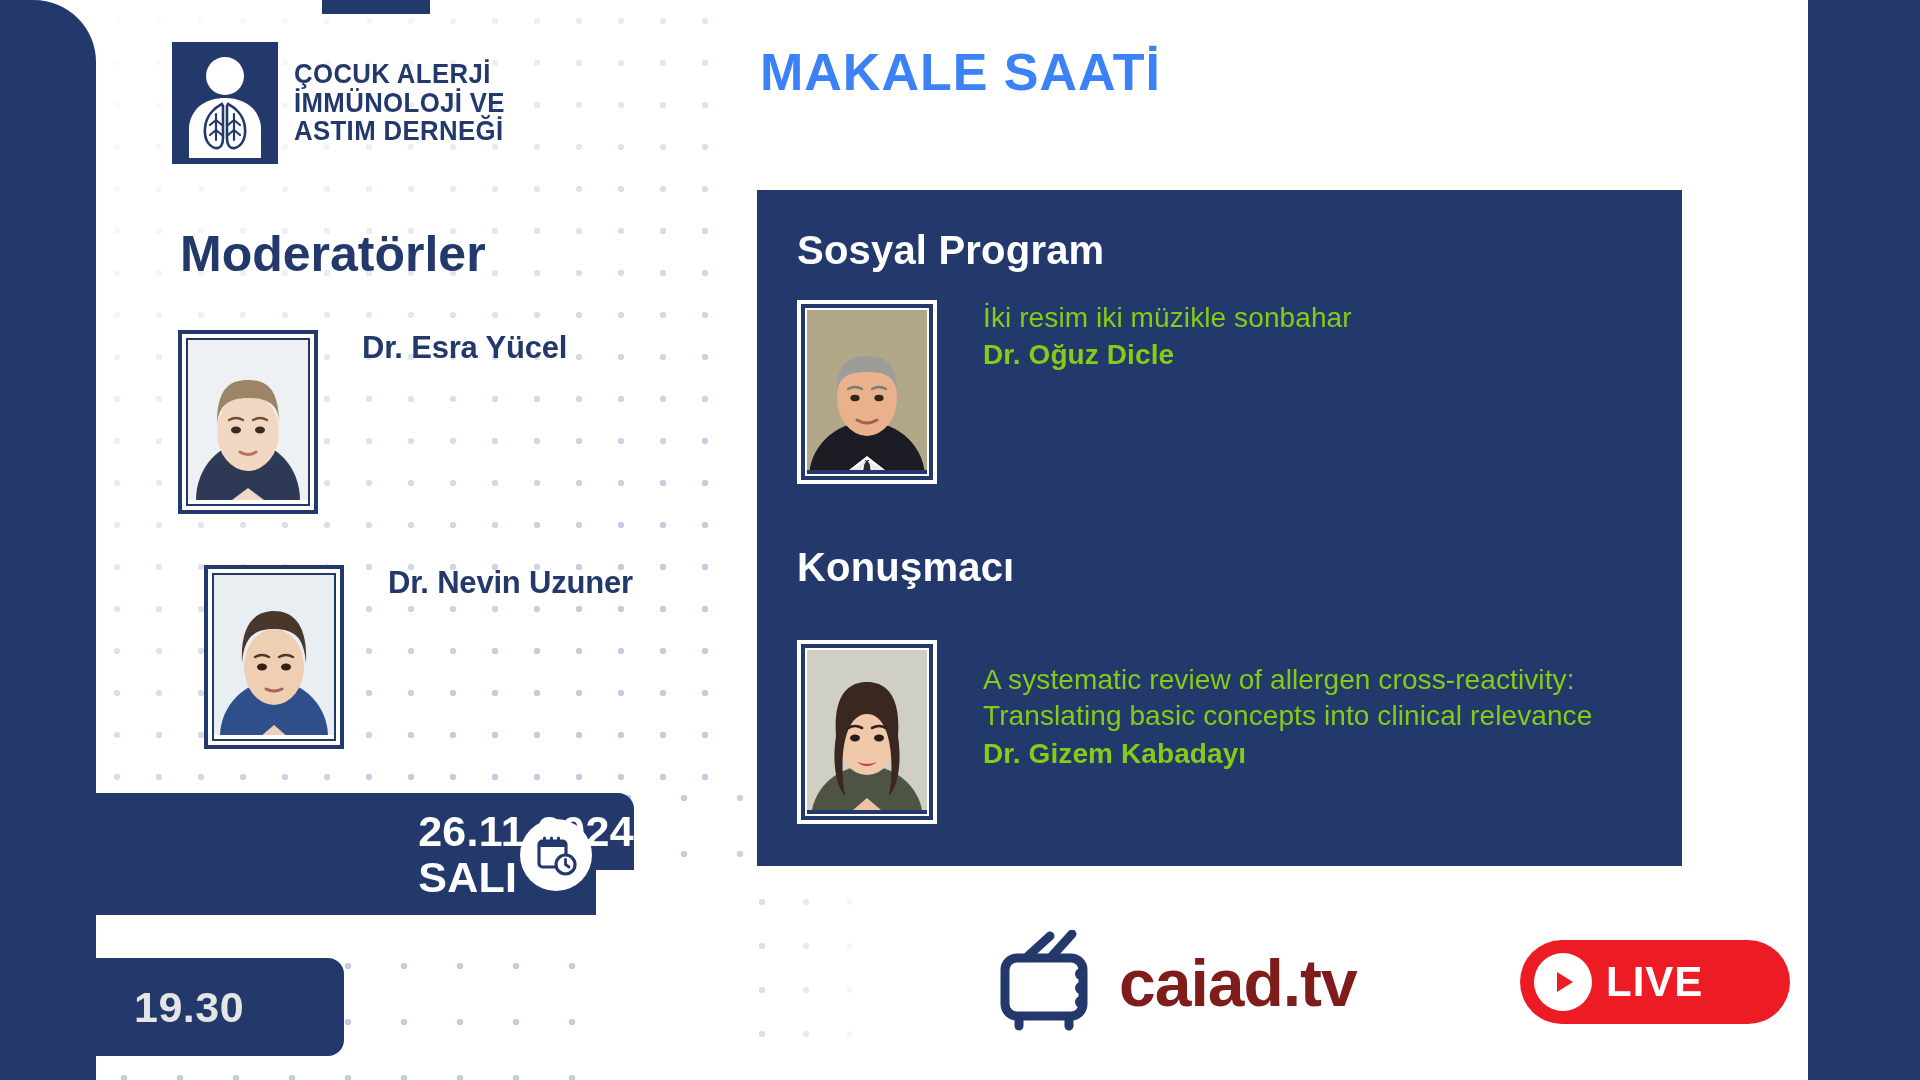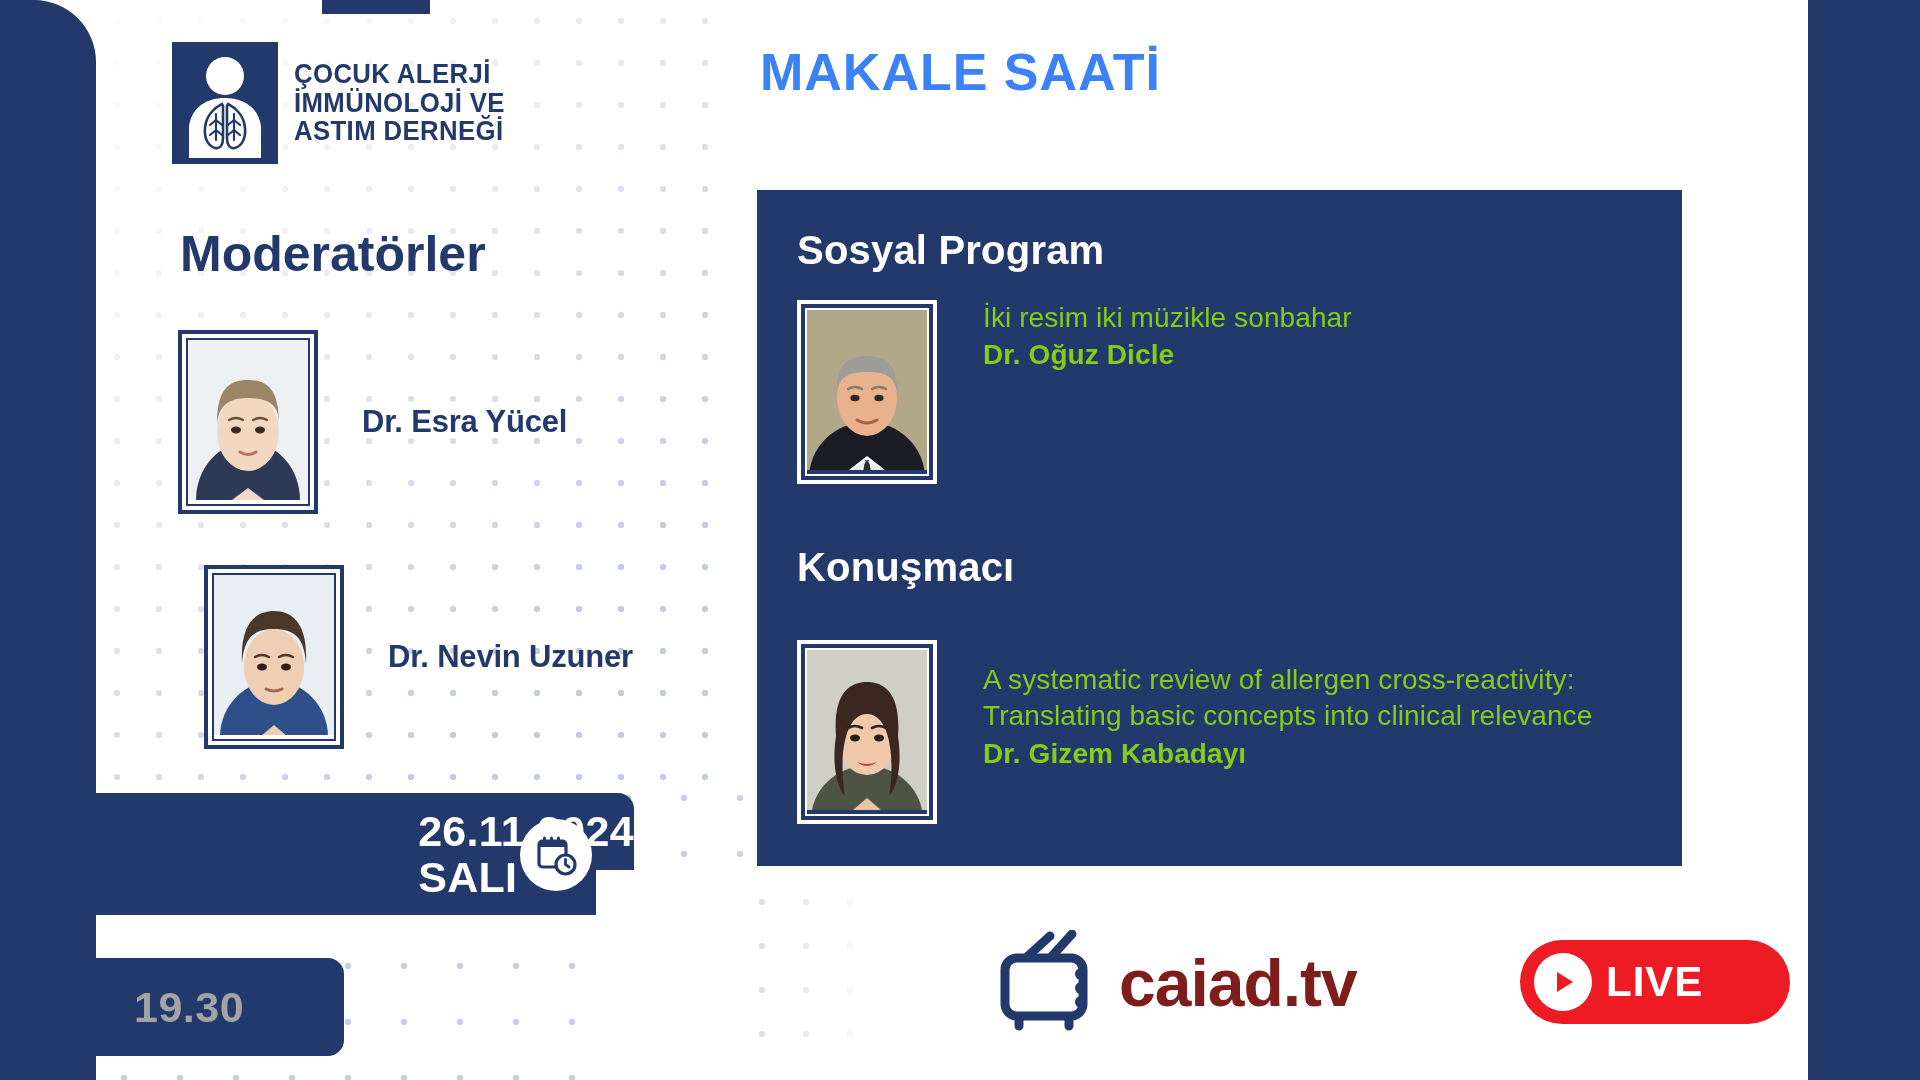--- a/index.html
+++ b/index.html
@@ -83,21 +83,21 @@
     font-size:52px;font-weight:bold;color:#3b82f6;
     letter-spacing:1px;
     text-align:right;
   }
 
   
   .mod-heading{
     position:absolute;left:180px;top:225px;
     font-size:50px;font-weight:bold;color:#23396b;
   }
-  .mod-row{position:absolute;display:flex;align-items:center;}
+  .mod-row{position:absolute;display:flex;align-items:flex-start;}
   .mod-row-1{left:178px;top:330px;}
   .mod-row-2{left:180px;top:565px;padding-left:24px;}
   .photo-frame{
     border:4px solid #23396b;padding:4px;background:#ffffff;
     flex:0 0 auto;
   }
   .photo-frame .inner{
     border:2px solid #23396b;overflow:hidden;display:block;
   }
   .ph-mod{width:120px;height:160px;}
@@ -120,21 +120,21 @@
     position:absolute;left:458px;top:26px;width:72px;height:72px;
     background:#ffffff;border-radius:50%;
     display:flex;align-items:center;justify-content:center;
   }
   .time-chip{
     position:absolute;left:62px;top:958px;width:282px;height:98px;
     background:#23396b;border-radius:0 16px 16px 0;
     display:flex;align-items:center;
   }
   .time-text{
-    margin-left:72px;color:#a3a3a3;font-size:43px;font-weight:bold;letter-spacing:.5px;
+    margin-left:72px;color:#e5e5e5;font-size:43px;font-weight:bold;letter-spacing:.5px;
   }
 
   
   .panel{
     position:absolute;left:757px;top:190px;width:925px;height:676px;
     background:#23396b;
   }
   .panel-h{
     color:#ffffff;font-size:40px;font-weight:bold;letter-spacing:.2px;
   }

